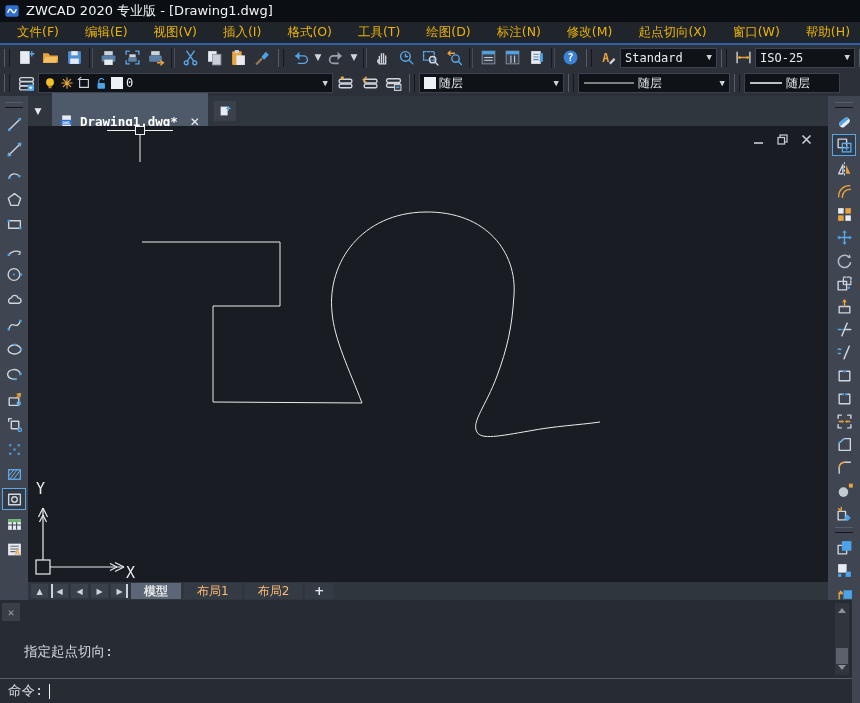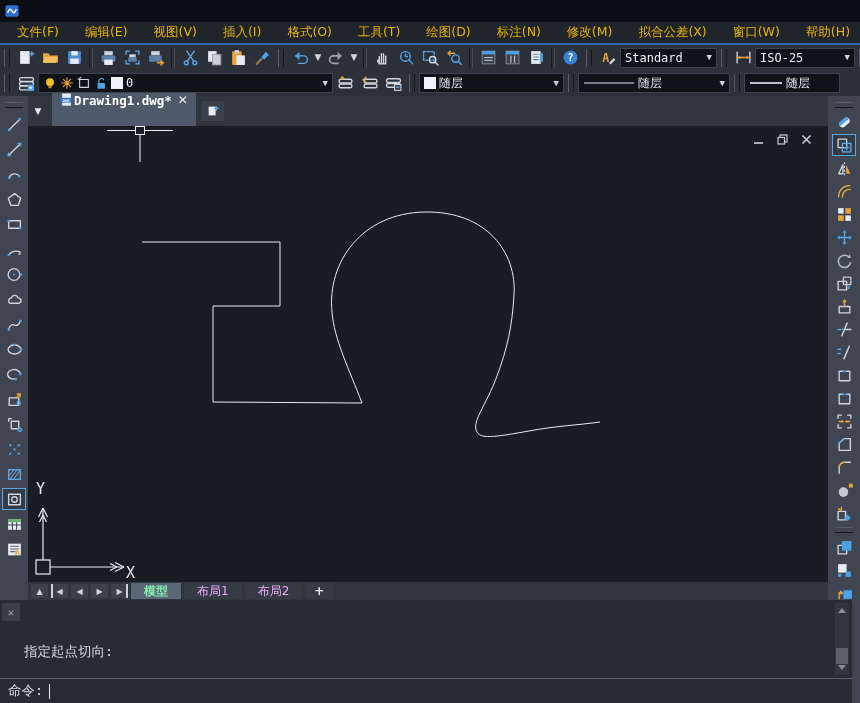--- a/index.html
+++ b/index.html
@@ -36,36 +36,36 @@
   #rstrip{left:828px;top:96px;width:32px;height:504px;background:#3f4551;display:flex;flex-direction:column;
     align-items:center;padding-top:4px;gap:1px;box-sizing:border-box;overflow:hidden;}
   .sbtn{width:24px;height:22px;display:flex;align-items:center;justify-content:center;flex:0 0 auto;
     border:1px solid transparent;box-sizing:border-box;}
   .sbtn.hl{background:#333a44;border:1px solid #5aa7e8;}
   .hgrip{width:18px;height:4px;border-top:1px solid #565e69;border-bottom:1px solid #14171c;margin:2px 0;flex:0 0 auto;}
   
   #doctabs{left:28px;top:96px;width:800px;height:30px;background:#30363e;display:flex;align-items:center;
     padding-left:2px;box-sizing:border-box;gap:6px;}
   #tabmenu{width:16px;height:20px;display:flex;align-items:center;justify-content:center;color:#e6e9ee;font-size:9px;}
-  #dtab{height:36px;background:#4e5a69;display:flex;align-items:flex-start;gap:0;padding:0 8px;box-sizing:border-box;}
+  #dtab{height:36px;background:#4e5a69;display:flex;align-items:flex-end;gap:6px;padding:0 8px;box-sizing:border-box;}
   #dtab .lbl{font-family:"DejaVu Sans Mono","Liberation Mono",monospace;font-weight:bold;font-size:12.5px;color:#ffffff;}
   #dtab .x{color:#f0f2f5;font-size:12px;font-weight:bold;padding-left:6px;}
   #newtab{width:22px;height:20px;background:#3a414b;display:flex;align-items:center;justify-content:center;}
   
   #canvas{left:28px;top:126px;width:800px;height:456px;background:#191c22;overflow:hidden;}
   #mdictl{position:absolute;top:8px;right:16px;display:flex;gap:13px;}
   #mdictl svg{width:11px;height:11px;}
   
   #layoutbar{left:28px;top:582px;width:800px;height:18px;background:#30363e;display:flex;align-items:center;
     gap:3px;padding-left:3px;box-sizing:border-box;}
   .navb{width:17px;height:14px;background:#3a414b;color:#cdd3db;font-size:8px;display:flex;
     align-items:center;justify-content:center;flex:0 0 auto;}
-  .ltab{height:16px;padding:0 13px;display:flex;align-items:center;font-size:12px;color:#f0abfc;
+  .ltab{height:16px;padding:0 13px;display:flex;align-items:center;font-size:12px;color:#fdba74;
     background:#343b44;flex:0 0 auto;}
-  .ltab.active{background:#5b6777;color:#86efac;font-weight:bold;}
+  .ltab.active{background:#5b6777;color:#e5e5e5;font-weight:bold;}
   .ltab.add{padding:0 9px;color:#e4e8ee;font-weight:bold;}
   
   #cmd{left:0;top:600px;width:852px;height:103px;background:#272b32;
     font-family:"DejaVu Sans Mono","Liberation Mono",monospace;color:#d6dae0;font-size:13.5px;}
   #cmdclose{position:absolute;left:2px;top:3px;width:18px;height:18px;background:#3a3f47;color:#9aa0a8;
     font-size:11px;display:flex;align-items:center;justify-content:center;}
   #cmdhist{position:absolute;left:24px;top:4px;right:20px;line-height:19px;white-space:pre;}
   #cmdsep{position:absolute;left:0;top:78px;width:852px;height:1px;background:#59606b;}
   #cmdprompt{position:absolute;left:8px;top:80px;height:22px;display:flex;align-items:center;gap:6px;}
   #caret{width:1px;height:15px;background:#eef1f5;}
@@ -81,33 +81,34 @@
   text.t{font-family:"DejaVu Sans Mono","Liberation Mono",monospace;}
 </style>
 </head>
 <body>
 
 <div id="titlebar" class="abs">
   <svg class="ic14" viewBox="0 0 16 16">
     <rect x="0.5" y="1.5" width="15" height="13" rx="2" fill="#2e6fd0"></rect>
     <path d="M3 10 C5 5 6 5 8 8 C10 11 11 11 13 6" stroke="#fff" stroke-width="1.6" fill="none"></path>
   </svg>
+  <span class="title">ZWCAD 2020 专业版 - [Drawing1.dwg]</span>
 </div>
 
 <div id="menubar" class="abs">
   <span class="menu-item">文件(F)</span>
   <span class="menu-item">编辑(E)</span>
   <span class="menu-item">视图(V)</span>
   <span class="menu-item">插入(I)</span>
   <span class="menu-item">格式(O)</span>
   <span class="menu-item">工具(T)</span>
   <span class="menu-item">绘图(D)</span>
   <span class="menu-item">标注(N)</span>
   <span class="menu-item">修改(M)</span>
-  <span class="menu-item">拟合公差(X)</span>
+  <span class="menu-item">起点切向(X)</span>
   <span class="menu-item">窗口(W)</span>
   <span class="menu-item">帮助(H)</span>
 
 </div>
 
 <div id="tb1" class="tbrow abs">
   <div class="grip"></div>
   <div class="tbtn">
       <svg class="ic" viewBox="0 0 16 16">
         <rect x="2" y="2" width="9" height="12" class="fw"></rect>

